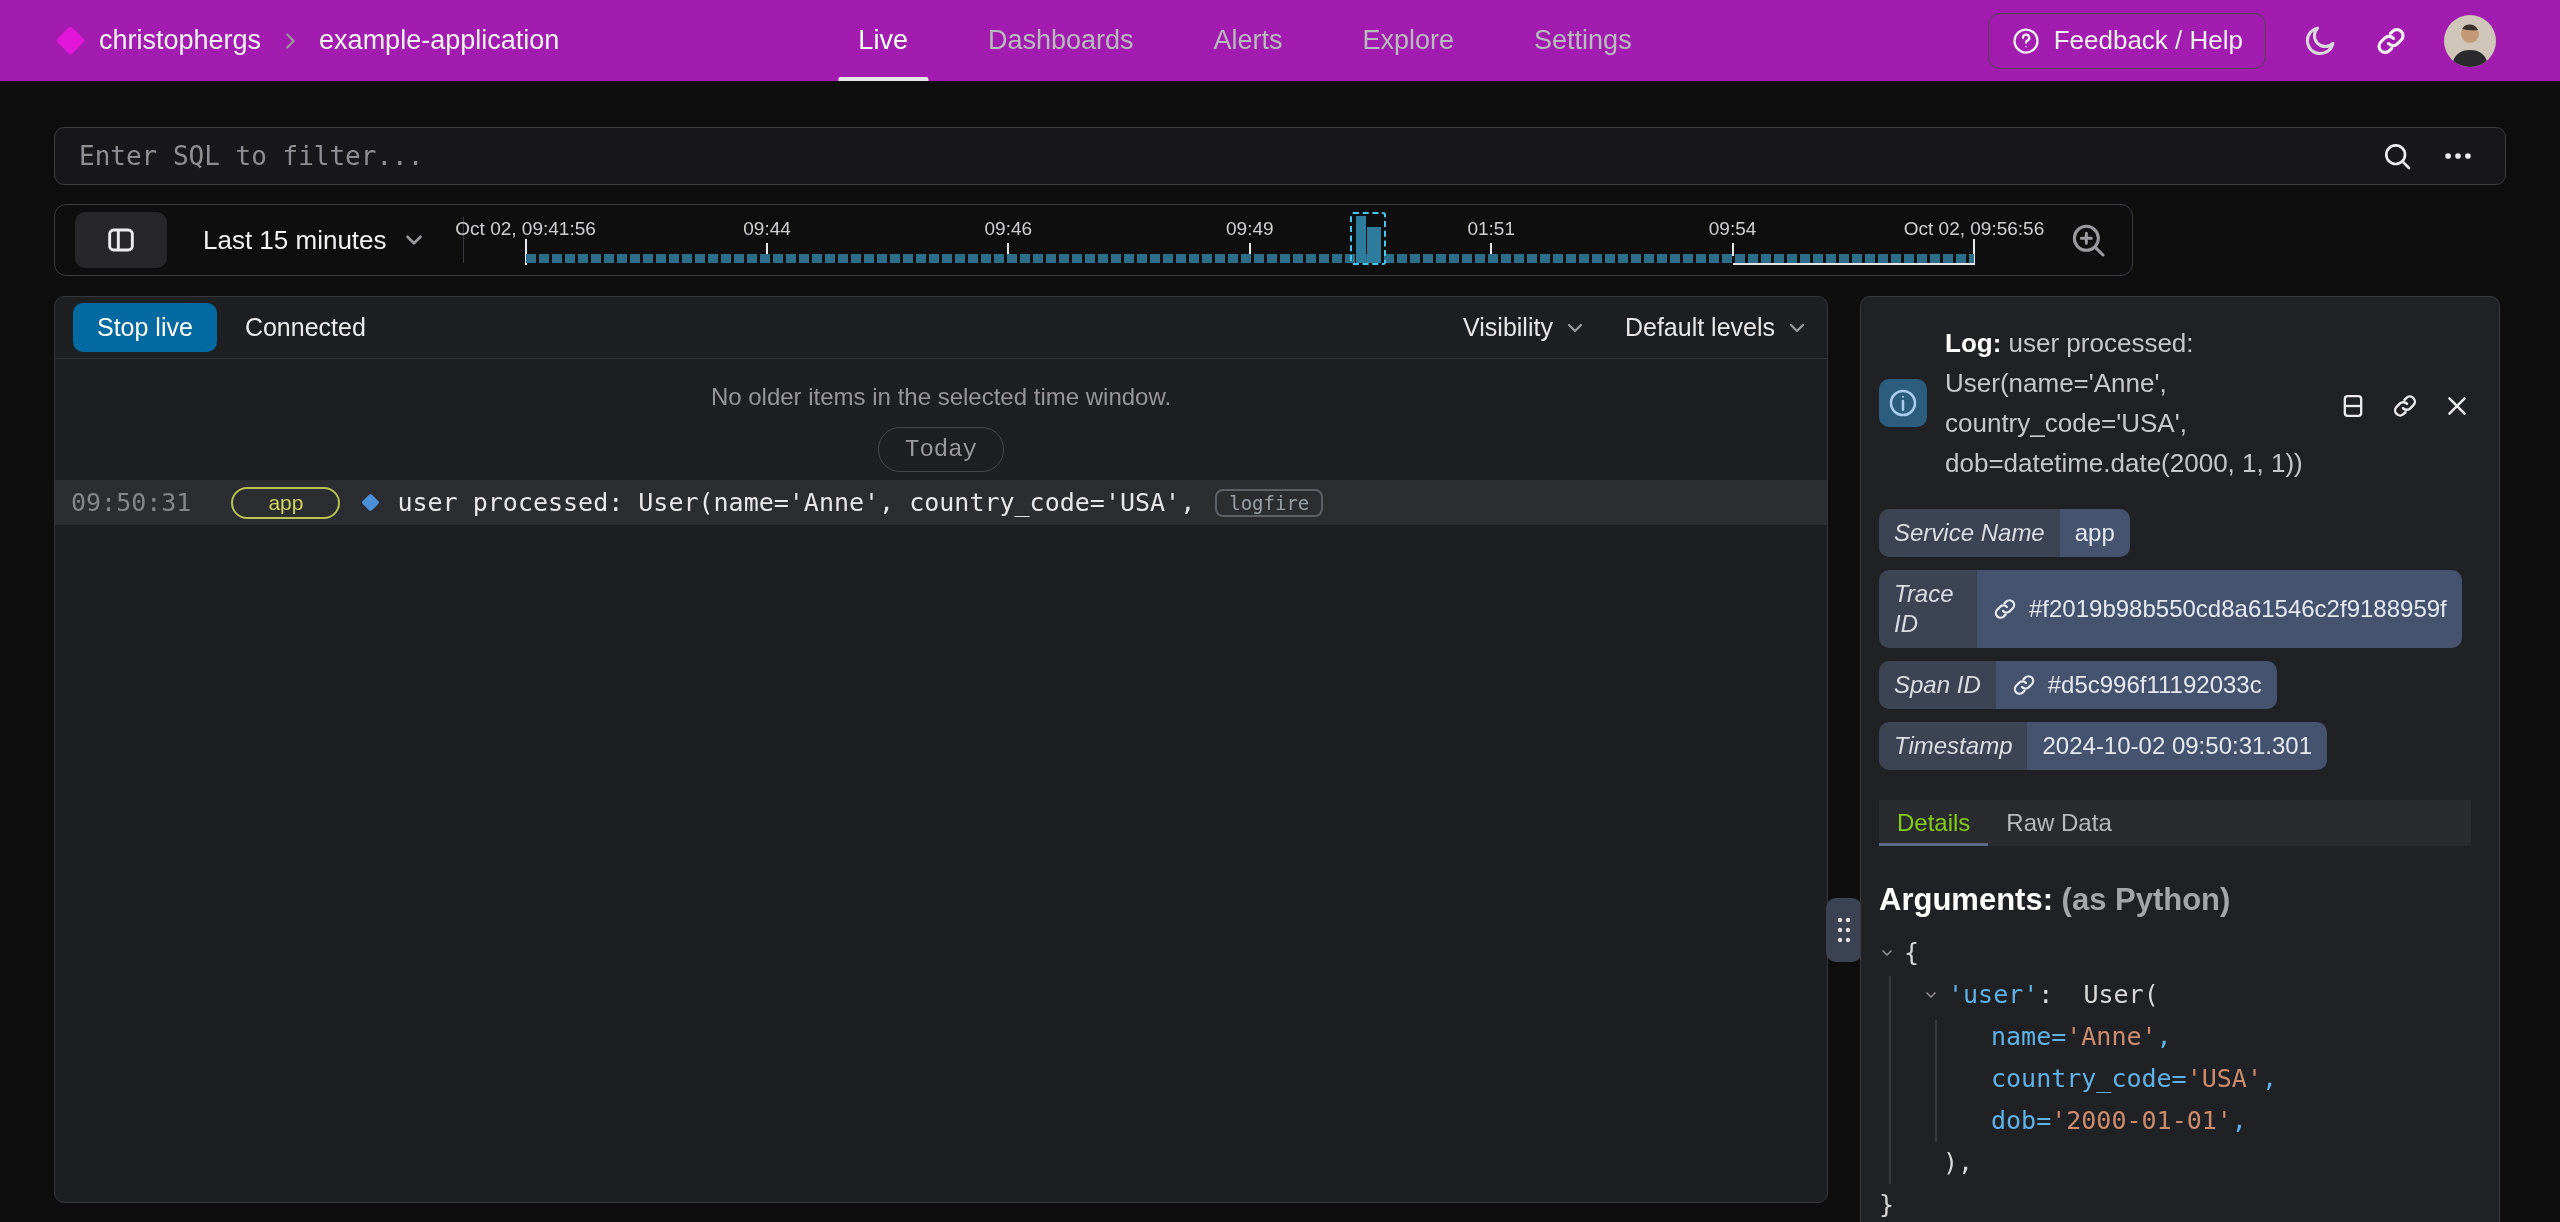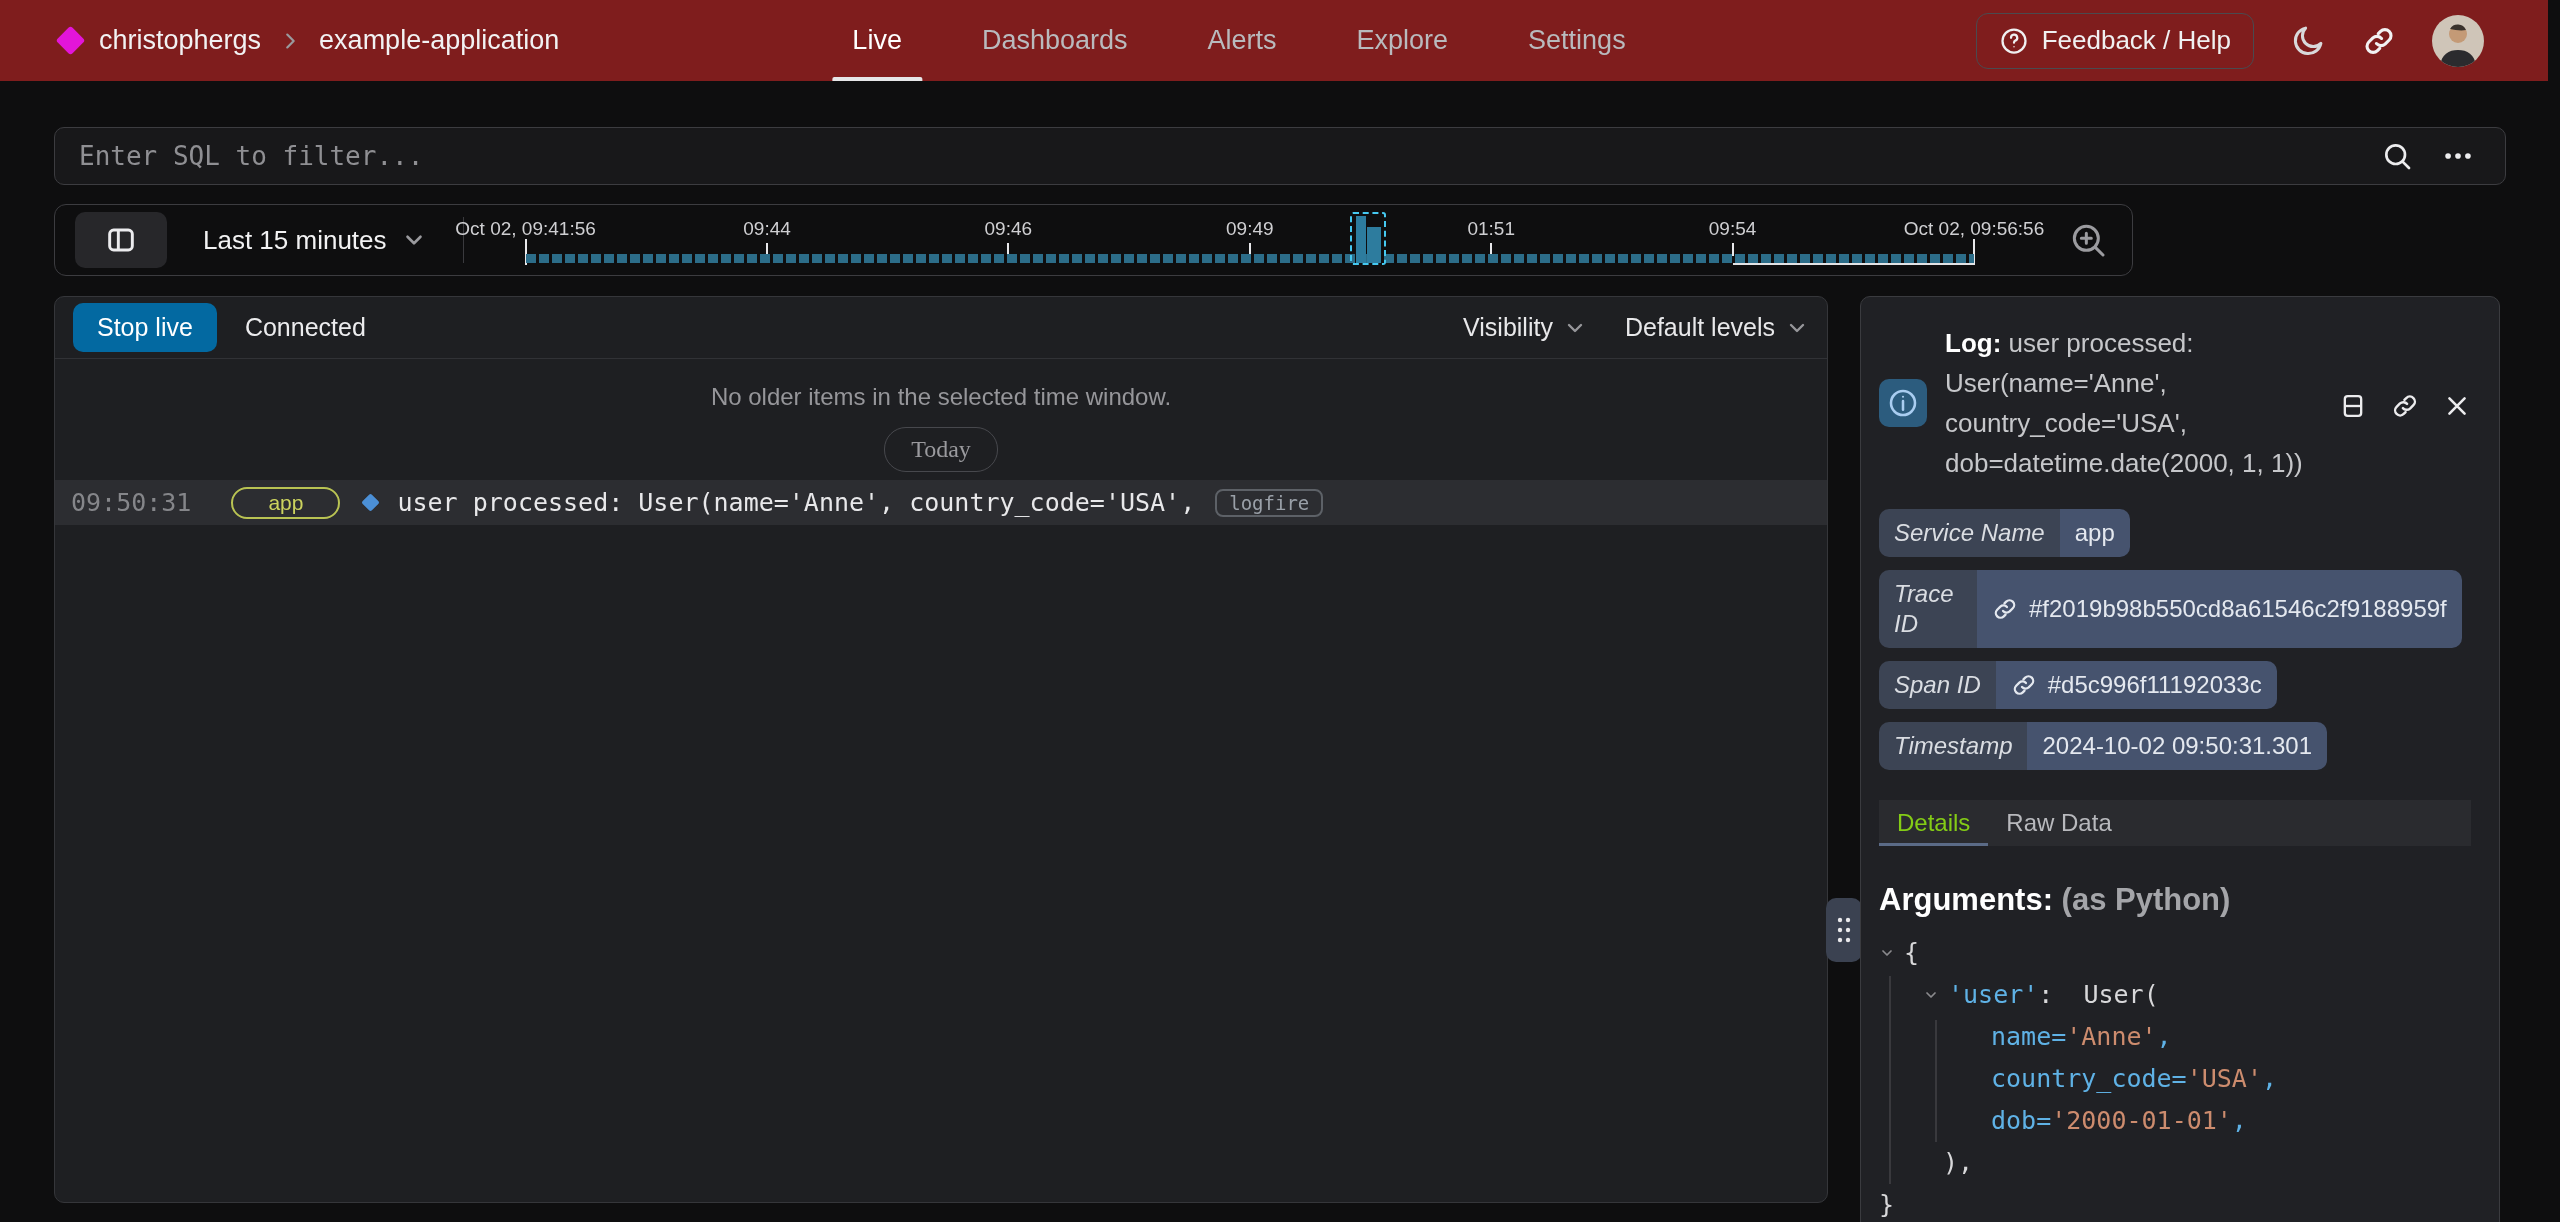--- a/index.html
+++ b/index.html
@@ -1,21 +1,21 @@
 <!DOCTYPE html>
 <html><head>
 <meta charset="utf-8">
 <style>
   * { margin:0; padding:0; box-sizing:border-box; }
   html,body { background:#0b0b0c; }
   .page { position:relative; width:2560px; height:1222px; overflow:hidden;
           background:#0e0e0f; font-family:"Liberation Sans", sans-serif; color:#e8e8ea; }
 
   
-  .nav { position:absolute; top:0; left:0; right:12px; height:81px; background:#7f1d1d;
+  .nav { position:absolute; top:0; left:0; right:0; height:81px; background:#a21caf;
          display:flex; align-items:center; padding:0 64px 0 60px; }
   .brand { display:flex; align-items:center; gap:18px; }
   .logo-diamond { width:21px; height:21px; background:#e315d9; transform:rotate(45deg); border-radius:3px; }
   .crumb { font-size:27px; color:#f2f2f3; cursor:pointer; }
   .crumb-sep { display:flex; align-items:center; color:#9a9a9e; }
   .tabs { position:absolute; left:50%; transform:translateX(-50%); top:0; height:81px;
           display:flex; align-items:flex-end; gap:80px; margin-left:-35px; left:calc(50% + 0px); }
   .tab { position:relative; height:81px; display:flex; align-items:center; font-size:27px;
          color:#b9babd; cursor:pointer; }
   .tab.active { color:#ffffff; }
@@ -68,21 +68,21 @@
   .live-header { height:62px; border-bottom:1px solid #313236; display:flex; align-items:center; padding:0 18px; }
   .stop-btn { background:#0369a1; color:#ffffff; border:none; border-radius:10px;
          font-size:25px; font-family:inherit; padding:10px 24px; cursor:pointer; }
   .connected { margin-left:28px; font-size:25px; color:#ececee; }
   .hspacer { flex:1; }
   .dropdown { display:flex; align-items:center; gap:10px; font-size:25px; color:#e8e8ea;
          margin-left:38px; cursor:pointer; }
   .dropdown svg { color:#96969a; }
   .empty-msg { text-align:center; margin-top:24px; font-size:24px; color:#96969a; }
   .today-pill { display:block; margin:16px auto 0; background:transparent; border:1px solid #47484d;
-         border-radius:22px; padding:8px 26px; font-size:24px; color:#9a9a9e; font-family:Liberation Serif, serif; cursor:pointer; }
+         border-radius:22px; padding:8px 26px; font-size:24px; color:#9a9a9e; font-family:Liberation Mono, monospace; cursor:pointer; }
   .log-row { position:absolute; left:0; right:0; top:183px; height:45px; background:#2c2d31;
          display:flex; align-items:center; padding-left:16px; cursor:pointer;
          font-family:"DejaVu Sans Mono", monospace; font-size:25px; }
   .log-time { color:#85868a; }
   .svc-pill { margin-left:40px; border:2px solid #b9c353; color:#ccd35e; border-radius:17px;
          font-family:"Liberation Sans", sans-serif; font-size:21px; padding:2px 35px; }
   .log-diamond { margin-left:24px; width:13px; height:13px; background:#4b8fd6; transform:rotate(45deg); border-radius:2px; }
   .log-msg { margin-left:20px; color:#e8e8ea; white-space:nowrap; }
   .scope-pill { margin-left:20px; border:2px solid #5d6167; color:#9aa0a8; border-radius:8px;
          font-size:19px; padding:1px 12px; }

